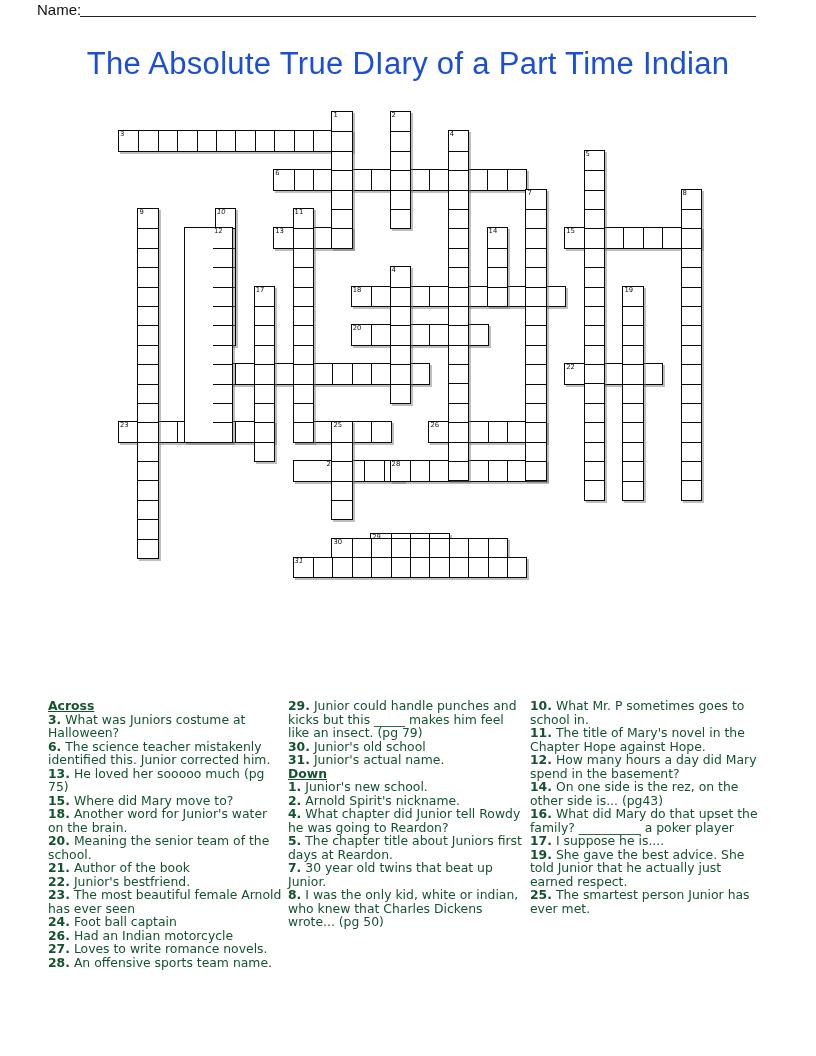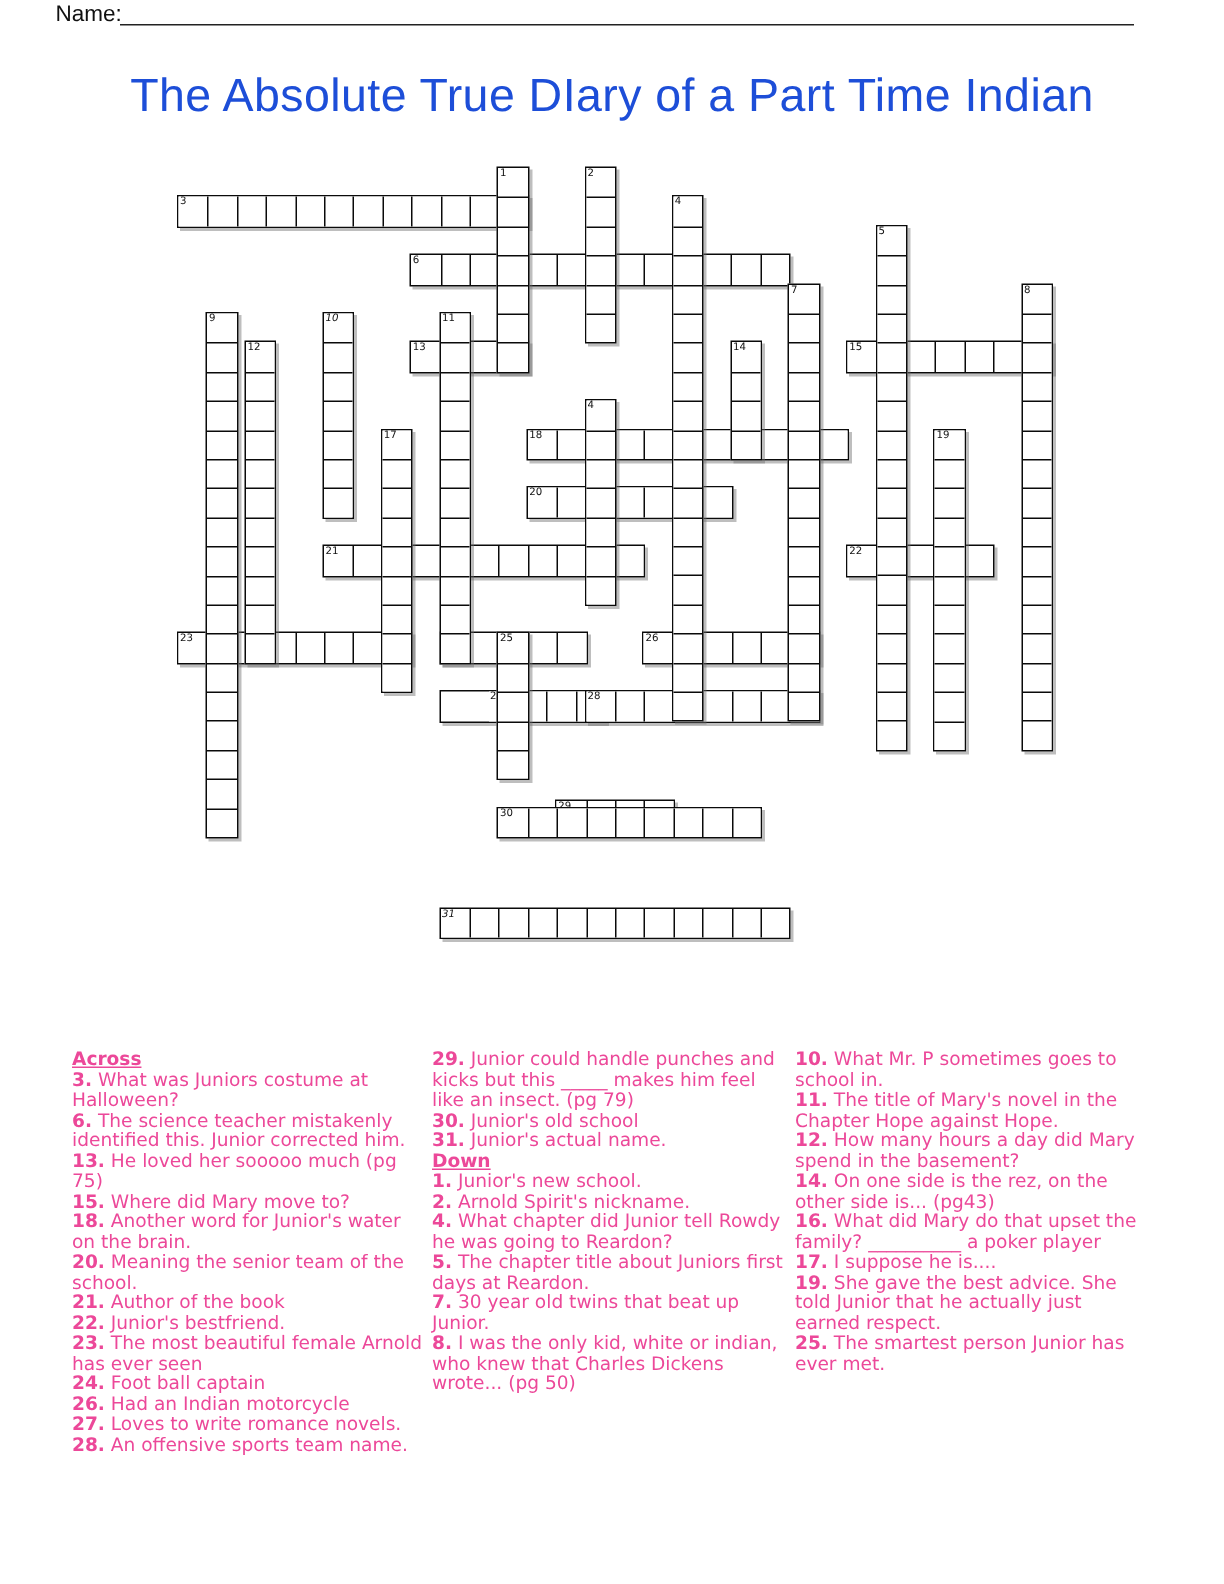--- a/index.html
+++ b/index.html
@@ -21,21 +21,21 @@
         box-shadow:2px 2px 0 rgba(110,110,110,.45);}
   .word.across{flex-direction:row;}
   .word.down{flex-direction:column;}
   .cell{position:relative;width:19.4px;height:19.4px;box-sizing:border-box;background:#fff;}
   .word.across .cell + .cell{border-left:1.2px solid #0a0a0a;}
   .word.down .cell + .cell{border-top:1.2px solid #0a0a0a;}
   .cellnum{position:absolute;left:1px;top:0;font-size:6.8px;line-height:7px;color:#111;
            font-family:"DejaVu Sans",sans-serif;}
 
   
-  .clue-col{position:absolute;top:699px;font-size:12.4px;line-height:13.5px;color:#ec4899;}
+  .clue-col{position:absolute;top:699px;font-size:12.4px;line-height:13.5px;color:#14532d;}
   #clue-col-1{left:48px;width:238px;}
   #clue-col-2{left:288px;width:240px;}
   #clue-col-3{left:530px;width:238px;}
   .clue-header{font-weight:bold;text-decoration:underline;}
   .clue b{font-weight:bold;}
 </style>
 </head>
 <body>
 
 <div id="page">
@@ -213,21 +213,21 @@
         </div>
         <div class="cell"></div>
         <div class="cell"></div>
         <div class="cell"></div>
         <div class="cell"></div>
         <div class="cell"></div>
         <div class="cell"></div>
         <div class="cell"></div>
         <div class="cell"></div>
       </div>
-      <div class="word across" style="left: 292.6px; top: 605px; font-style: italic;">
+      <div class="word across" style="left: 292.6px; top: 557px; font-style: italic;">
         <div class="cell">
           <span class="cellnum">31</span>
         </div>
         <div class="cell"></div>
         <div class="cell"></div>
         <div class="cell"></div>
         <div class="cell"></div>
         <div class="cell"></div>
         <div class="cell"></div>
         <div class="cell"></div>
@@ -382,21 +382,21 @@
         <div class="cell"></div>
         <div class="cell"></div>
         <div class="cell"></div>
         <div class="cell"></div>
         <div class="cell"></div>
         <div class="cell"></div>
         <div class="cell"></div>
         <div class="cell"></div>
         <div class="cell"></div>
       </div>
-      <div class="word down" style="left: 163px; top: 227.4px;">
+      <div class="word down" style="left: 184px; top: 227.4px; padding-left: 28px;">
         <div class="cell">
           <span class="cellnum">12</span>
         </div>
         <div class="cell"></div>
         <div class="cell"></div>
         <div class="cell"></div>
         <div class="cell"></div>
         <div class="cell"></div>
         <div class="cell"></div>
         <div class="cell"></div>

